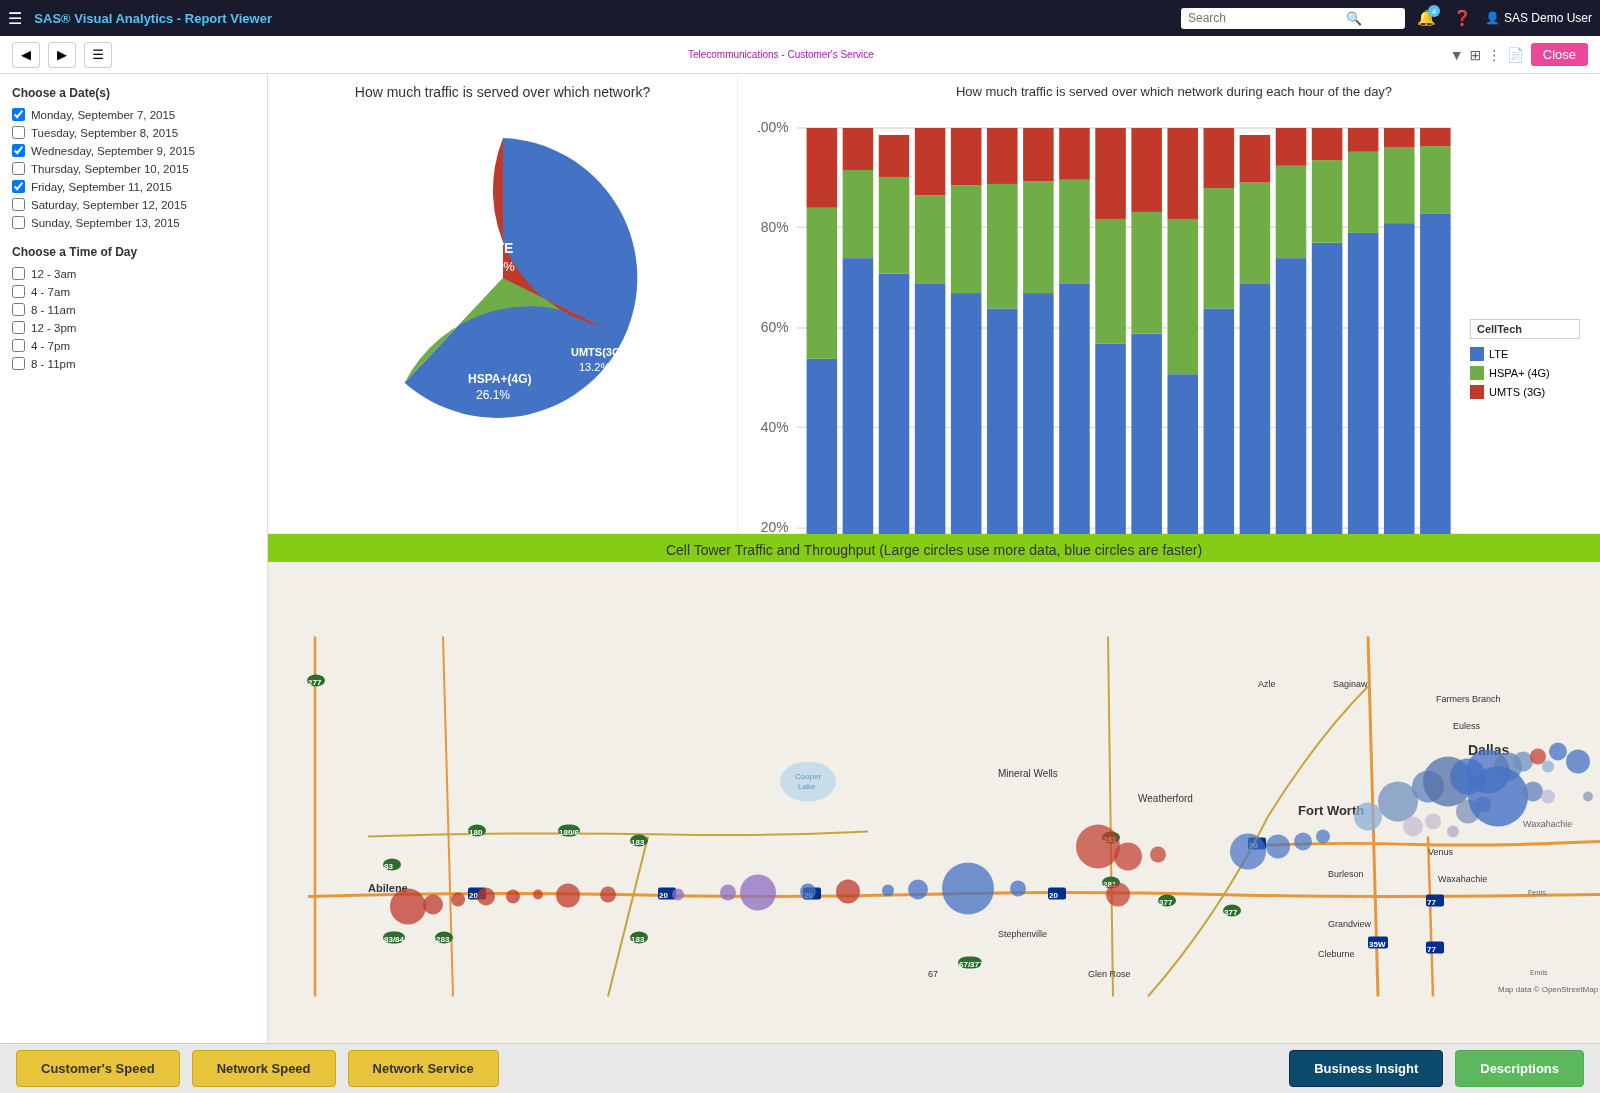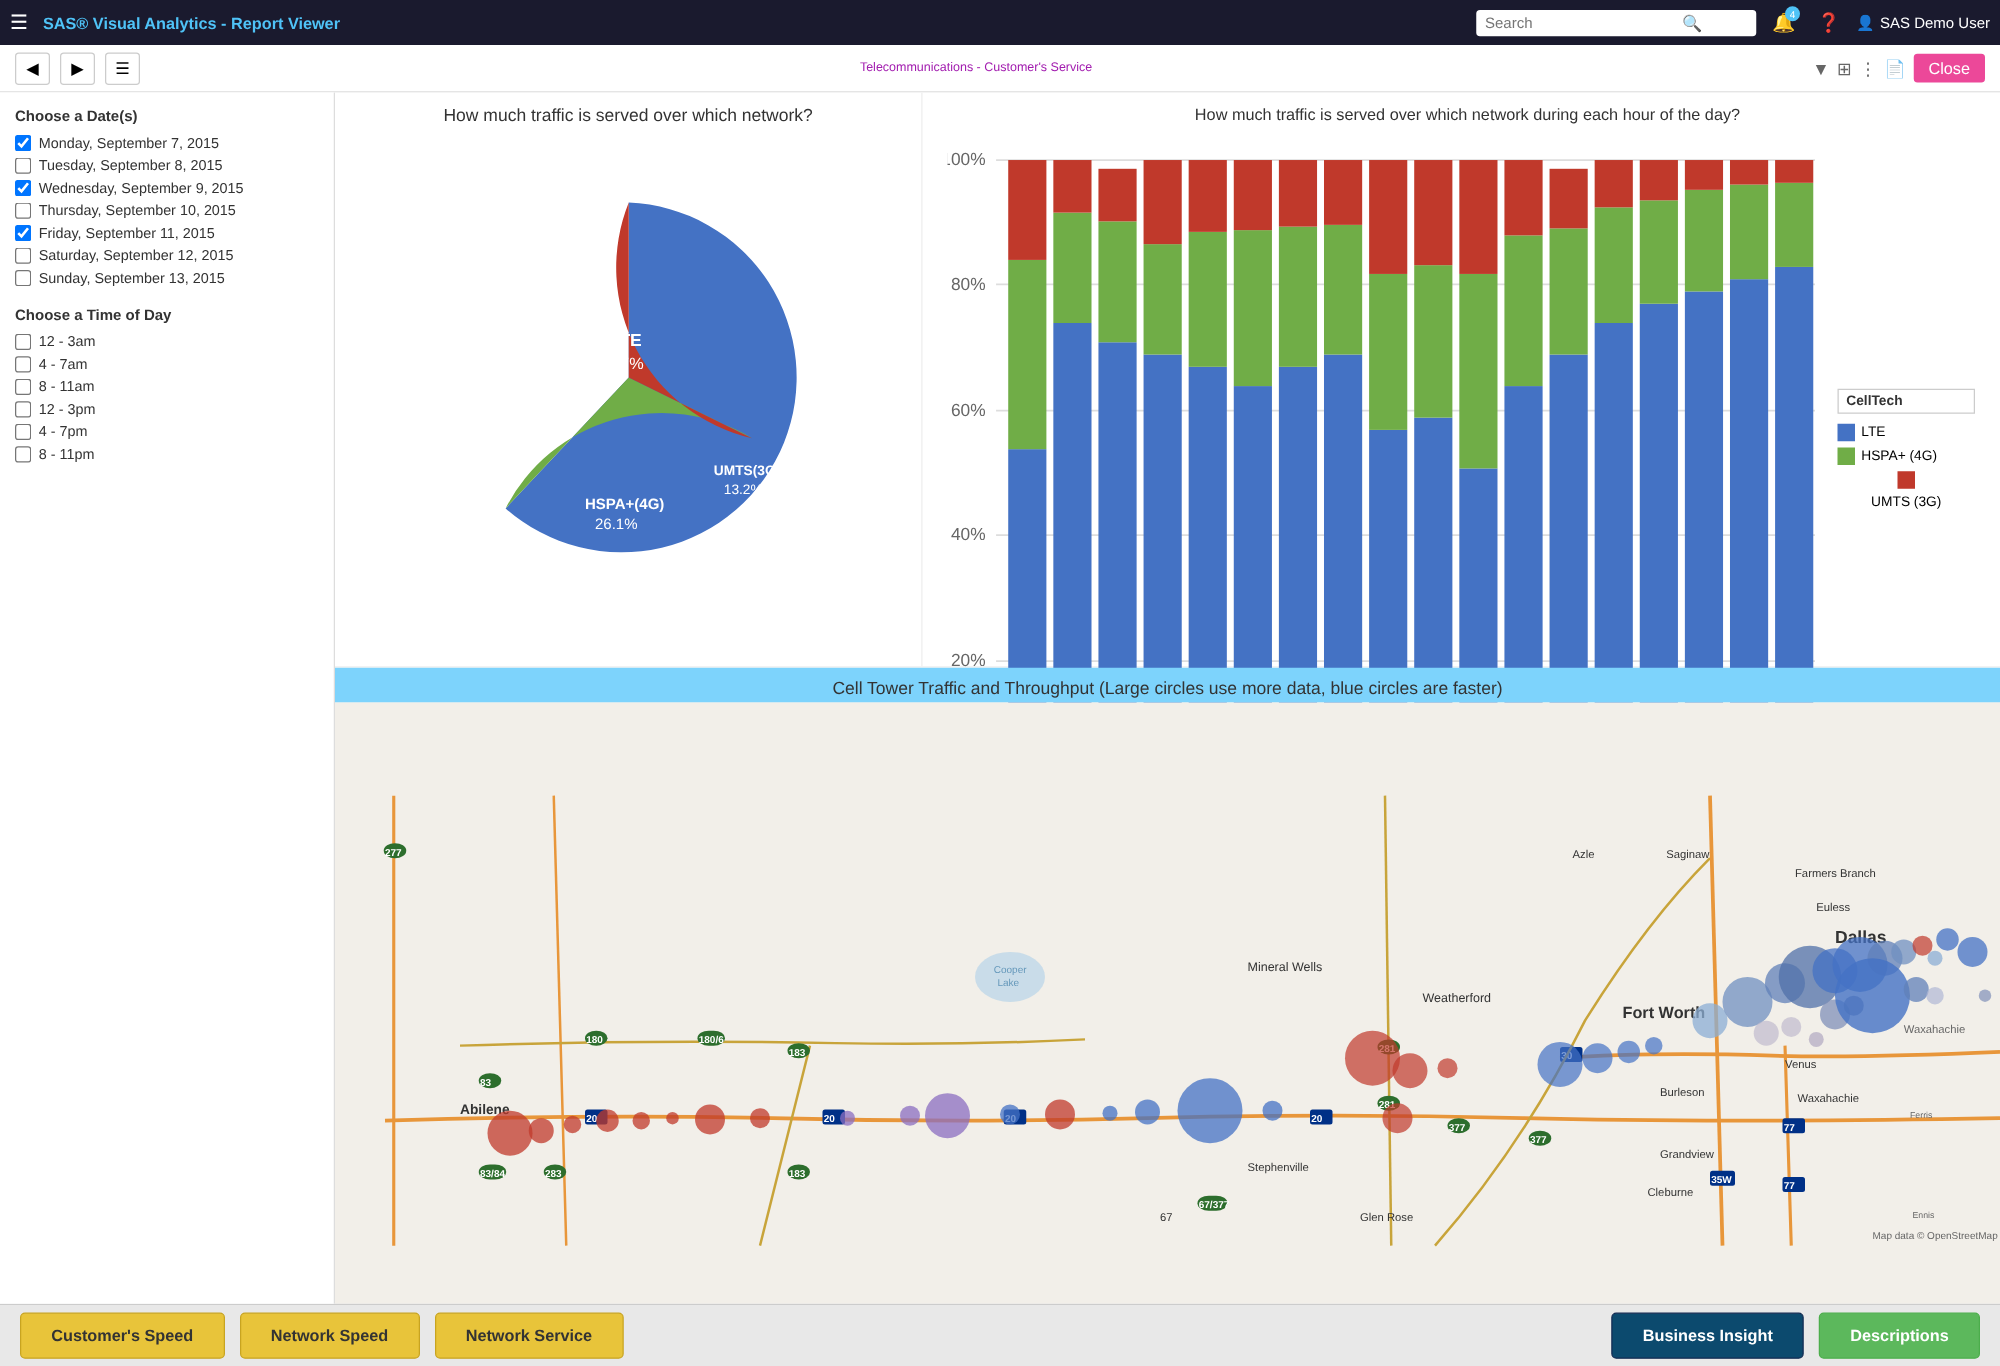--- a/index.html
+++ b/index.html
@@ -148,21 +148,20 @@
     }
 
     
     #pie-container {
       flex: 0 0 470px;
       display: flex;
       flex-direction: column;
       align-items: center;
       padding: 10px;
       border-right: 1px solid #eee;
-      gap: 24px;
     }
     #pie-container .chart-title {
       font-size: 14px;
       color: #333;
       text-align: center;
       margin-bottom: 8px;
       font-weight: normal;
     }
 
     
@@ -184,21 +183,21 @@
     #map-container {
       flex: 1;
       position: relative;
       overflow: hidden;
     }
     #map-container .chart-title {
       font-size: 14px;
       color: #333;
       text-align: center;
       padding: 8px 0 4px;
-      background: #7dd3fc;
+      background: #84cc16;
       font-weight: normal;
     }
 
     
     #bottom-bar {
       height: 50px;
       background: #e8e8e8;
       display: flex;
       align-items: center;
       padding: 0 16px;
@@ -500,21 +499,21 @@
           <div style="display:flex;flex-direction:column;justify-content:center;padding:10px 10px;min-width:130px;">
             <div style="font-size:11px;font-weight:bold;color:#333;margin-bottom:8px;border:1px solid #ccc;padding:3px 6px;">CellTech</div>
             <div class="legend-item" style="display:flex;align-items:center;gap:5px;margin-bottom:5px;">
               <div class="legend-color" style="background:#4472c4;width:14px;height:14px;"></div>
               <span style="font-size:11px;">LTE</span>
             </div>
             <div class="legend-item" style="display:flex;align-items:center;gap:5px;margin-bottom:5px;">
               <div class="legend-color" style="background:#70ad47;width:14px;height:14px;"></div>
               <span style="font-size:11px;">HSPA+ (4G)</span>
             </div>
-            <div class="legend-item" style="display:flex;align-items:center;gap:5px;flex-direction:column;">
+            <div class="legend-item" style="display:flex;align-items:center;gap:5px;">
               <div class="legend-color" style="background:#c0392b;width:14px;height:14px;"></div>
               <span style="font-size:11px;">UMTS (3G)</span>
             </div>
           </div>
         </div>
       </div>
     </div>
 
     <div id="map-container">
       <div class="chart-title">Cell Tower Traffic and Throughput (Large circles use more data, blue circles are faster)</div>

